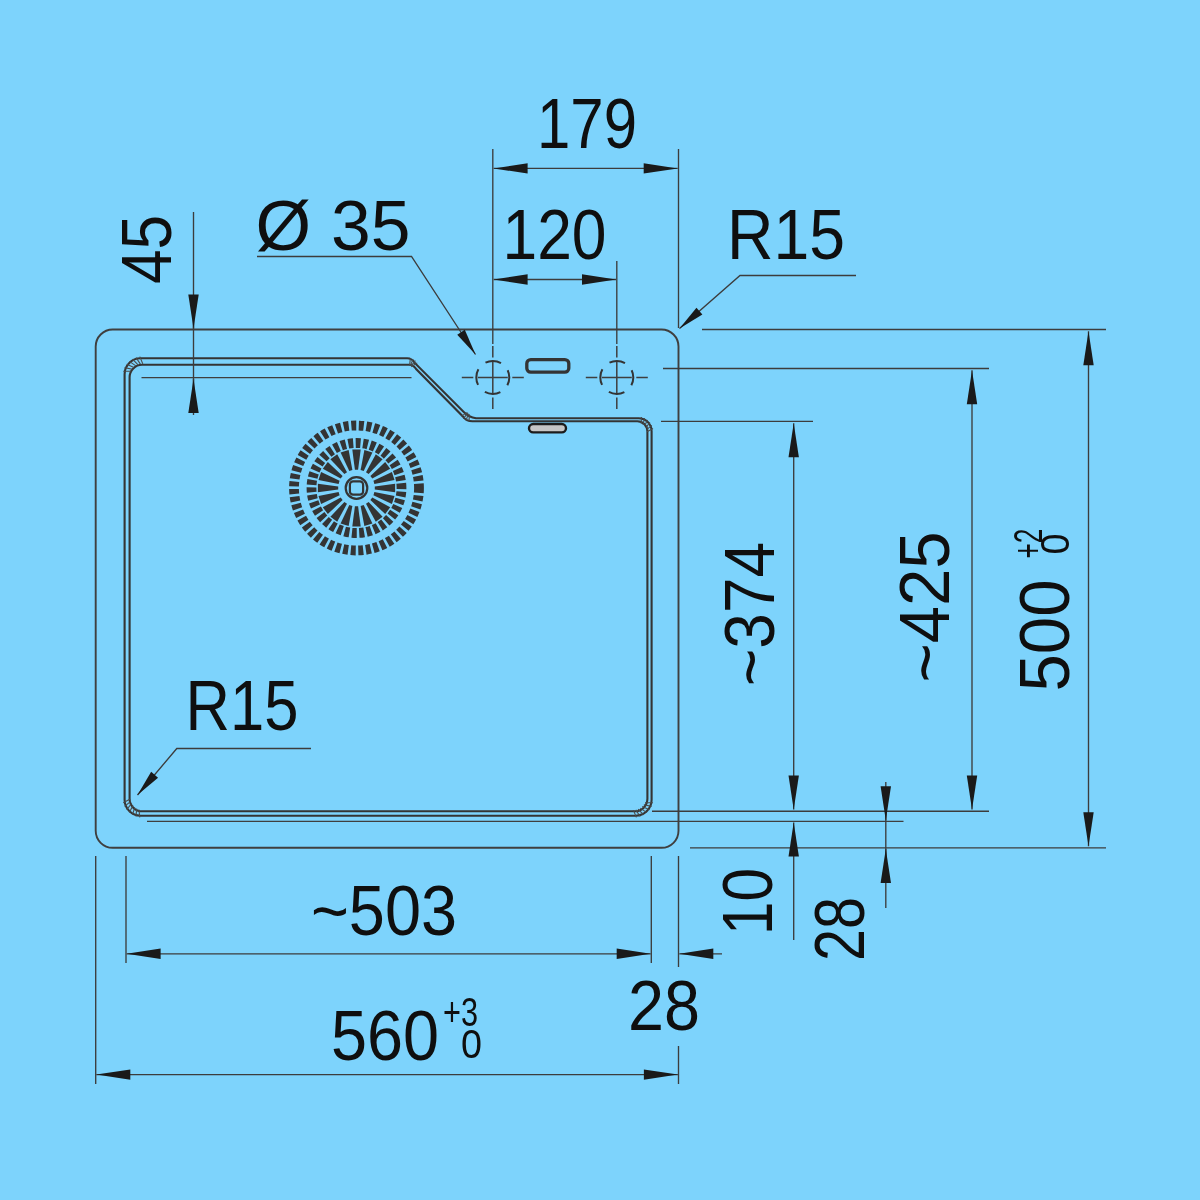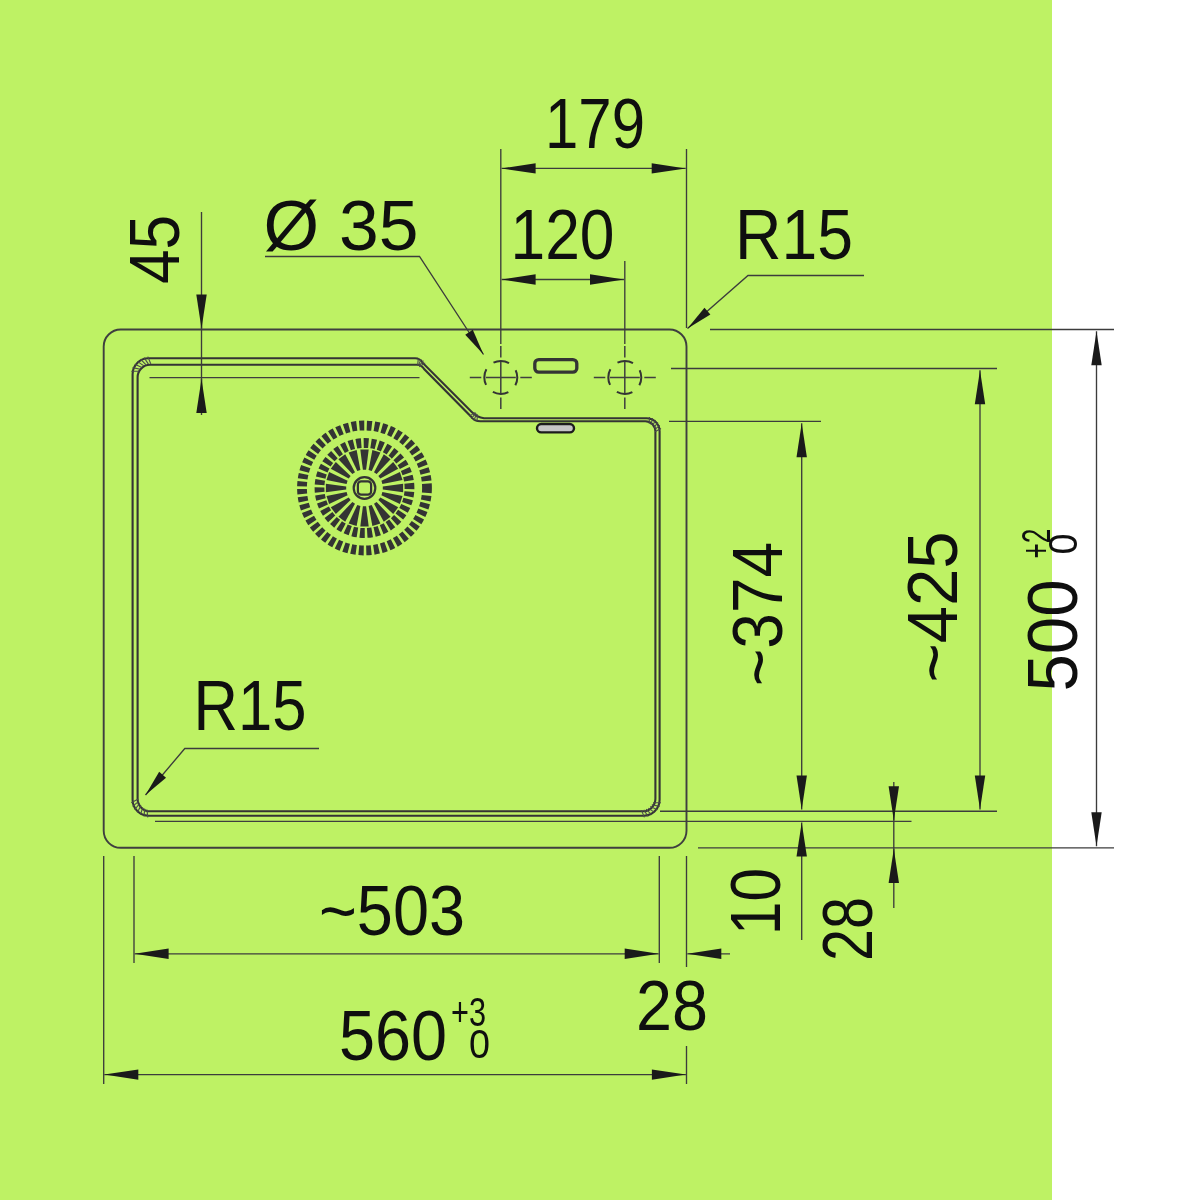--- a/index.html
+++ b/index.html
@@ -1,16 +1,16 @@
 <!DOCTYPE html>
 <html><head>
 <meta charset="utf-8">
 <style>
   html,body { margin:0; padding:0; background:#fff; }
-  .stage { width:1044px; height:1200px; position:relative; background:#bef264;padding-left:8px; }
+  .stage { width:1200px; height:1200px; position:relative; background:#7dd3fc; }
   svg text { font-family:"Liberation Sans",sans-serif; fill:#0f0f0f; }
 </style>
 </head>
 <body>
 
 <div class="stage">
 <svg width="1200" height="1200" viewBox="0 0 1200 1200">
 <defs>
 <marker id="ah" markerWidth="38" markerHeight="14" refX="35" refY="6" orient="auto-start-reverse" markerUnits="userSpaceOnUse">
   <path d="M35,6 L1,0.8 L1,11.2 Z" fill="#1a1a1a"></path>

